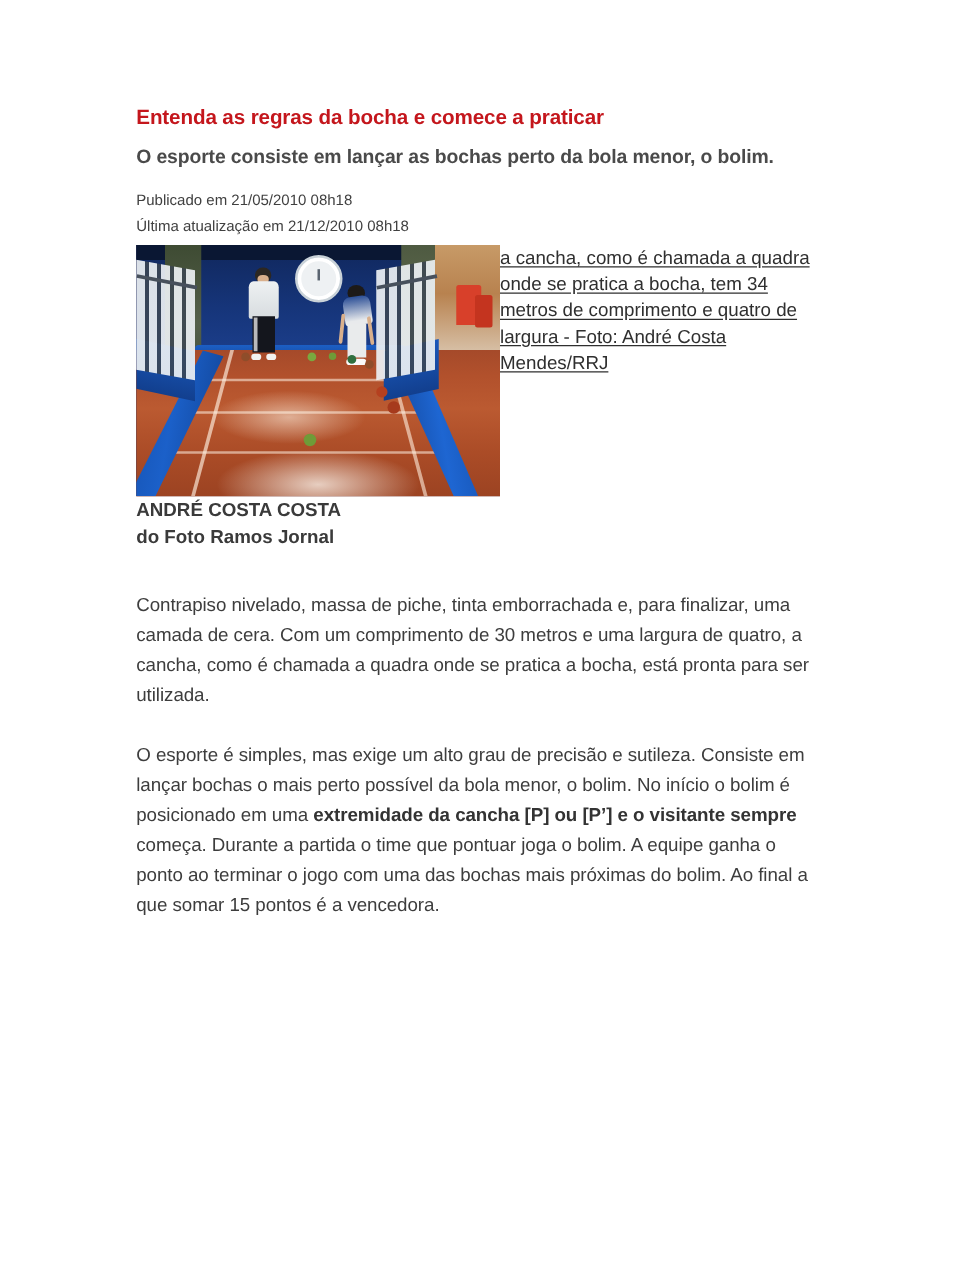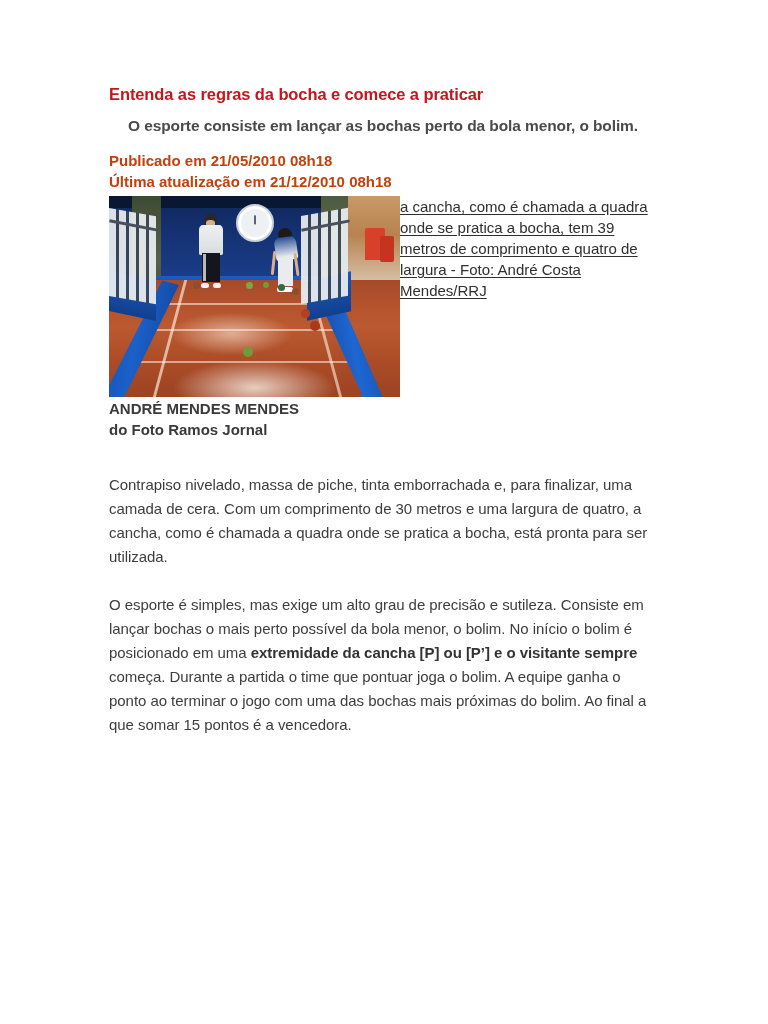--- a/index.html
+++ b/index.html
@@ -36,29 +36,27 @@
     margin: 0 0 11px 0;
   }
 
   .article-subtitle {
     color: #4a4a4a;
     font-size: 15.5px;
     font-weight: bold;
     line-height: 21px;
     margin: 0 0 14px 0;
     letter-spacing: -0.1px;
-    text-align: center;
   }
 
   .meta-block {
-    color: #c2410c;
-    font-size: 15px;
+    color: #404040;
+    font-size: 12px;
     line-height: 21px;
     margin: 0 0 4px 0;
-    font-weight: bold;
   }
   .meta-line { display: block; }
 
   
   .figure-wrap {
     margin: 0;
     padding: 0;
   }
   .photo {
     float: left;
@@ -358,25 +356,25 @@
         <div class="ph-ball b1"></div>
         <div class="ph-ball b2"></div>
         <div class="ph-ball b3"></div>
         <div class="ph-ball b4"></div>
         <div class="ph-ball b5"></div>
         <div class="ph-ball b6"></div>
         <div class="ph-ball b7"></div>
         <div class="ph-ball b8"></div>
       </div>
 
-      <span class="caption">a cancha, como é chamada a quadra onde se pratica a bocha, tem 39 metros de comprimento e quatro de largura - Foto: André Costa Mendes/RRJ</span>
+      <span class="caption">a cancha, como é chamada a quadra onde se pratica a bocha, tem 34 metros de comprimento e quatro de largura - Foto: André Costa Mendes/RRJ</span>
     </div>
 
     <p class="byline">
-      <span>ANDRÉ MENDES MENDES</span>
+      <span>ANDRÉ COSTA COSTA</span>
       <span>do Foto Ramos Jornal</span>
     </p>
 
     <p class="body-para first">Contrapiso nivelado, massa de piche, tinta emborrachada e, para finalizar, uma camada de cera. Com um comprimento de 30 metros e uma largura de quatro, a cancha, como é chamada a quadra onde se pratica a bocha, está pronta para ser utilizada.</p>
 
     <p class="body-para"><span>O esporte é simples, mas exige um alto grau de precisão e sutileza. Consiste em lançar bochas o mais perto possível da bola menor, o bolim. No início o bolim é posicionado em uma </span><b>extremidade da cancha [P] ou [P’] e o visitante sempre</b><span> começa. Durante a partida o time que pontuar joga o bolim. A equipe ganha o ponto ao terminar o jogo com uma das bochas mais próximas do bolim. Ao final a que somar 15 pontos é a vencedora.</span></p>
 
 
   </div>
 </div>

